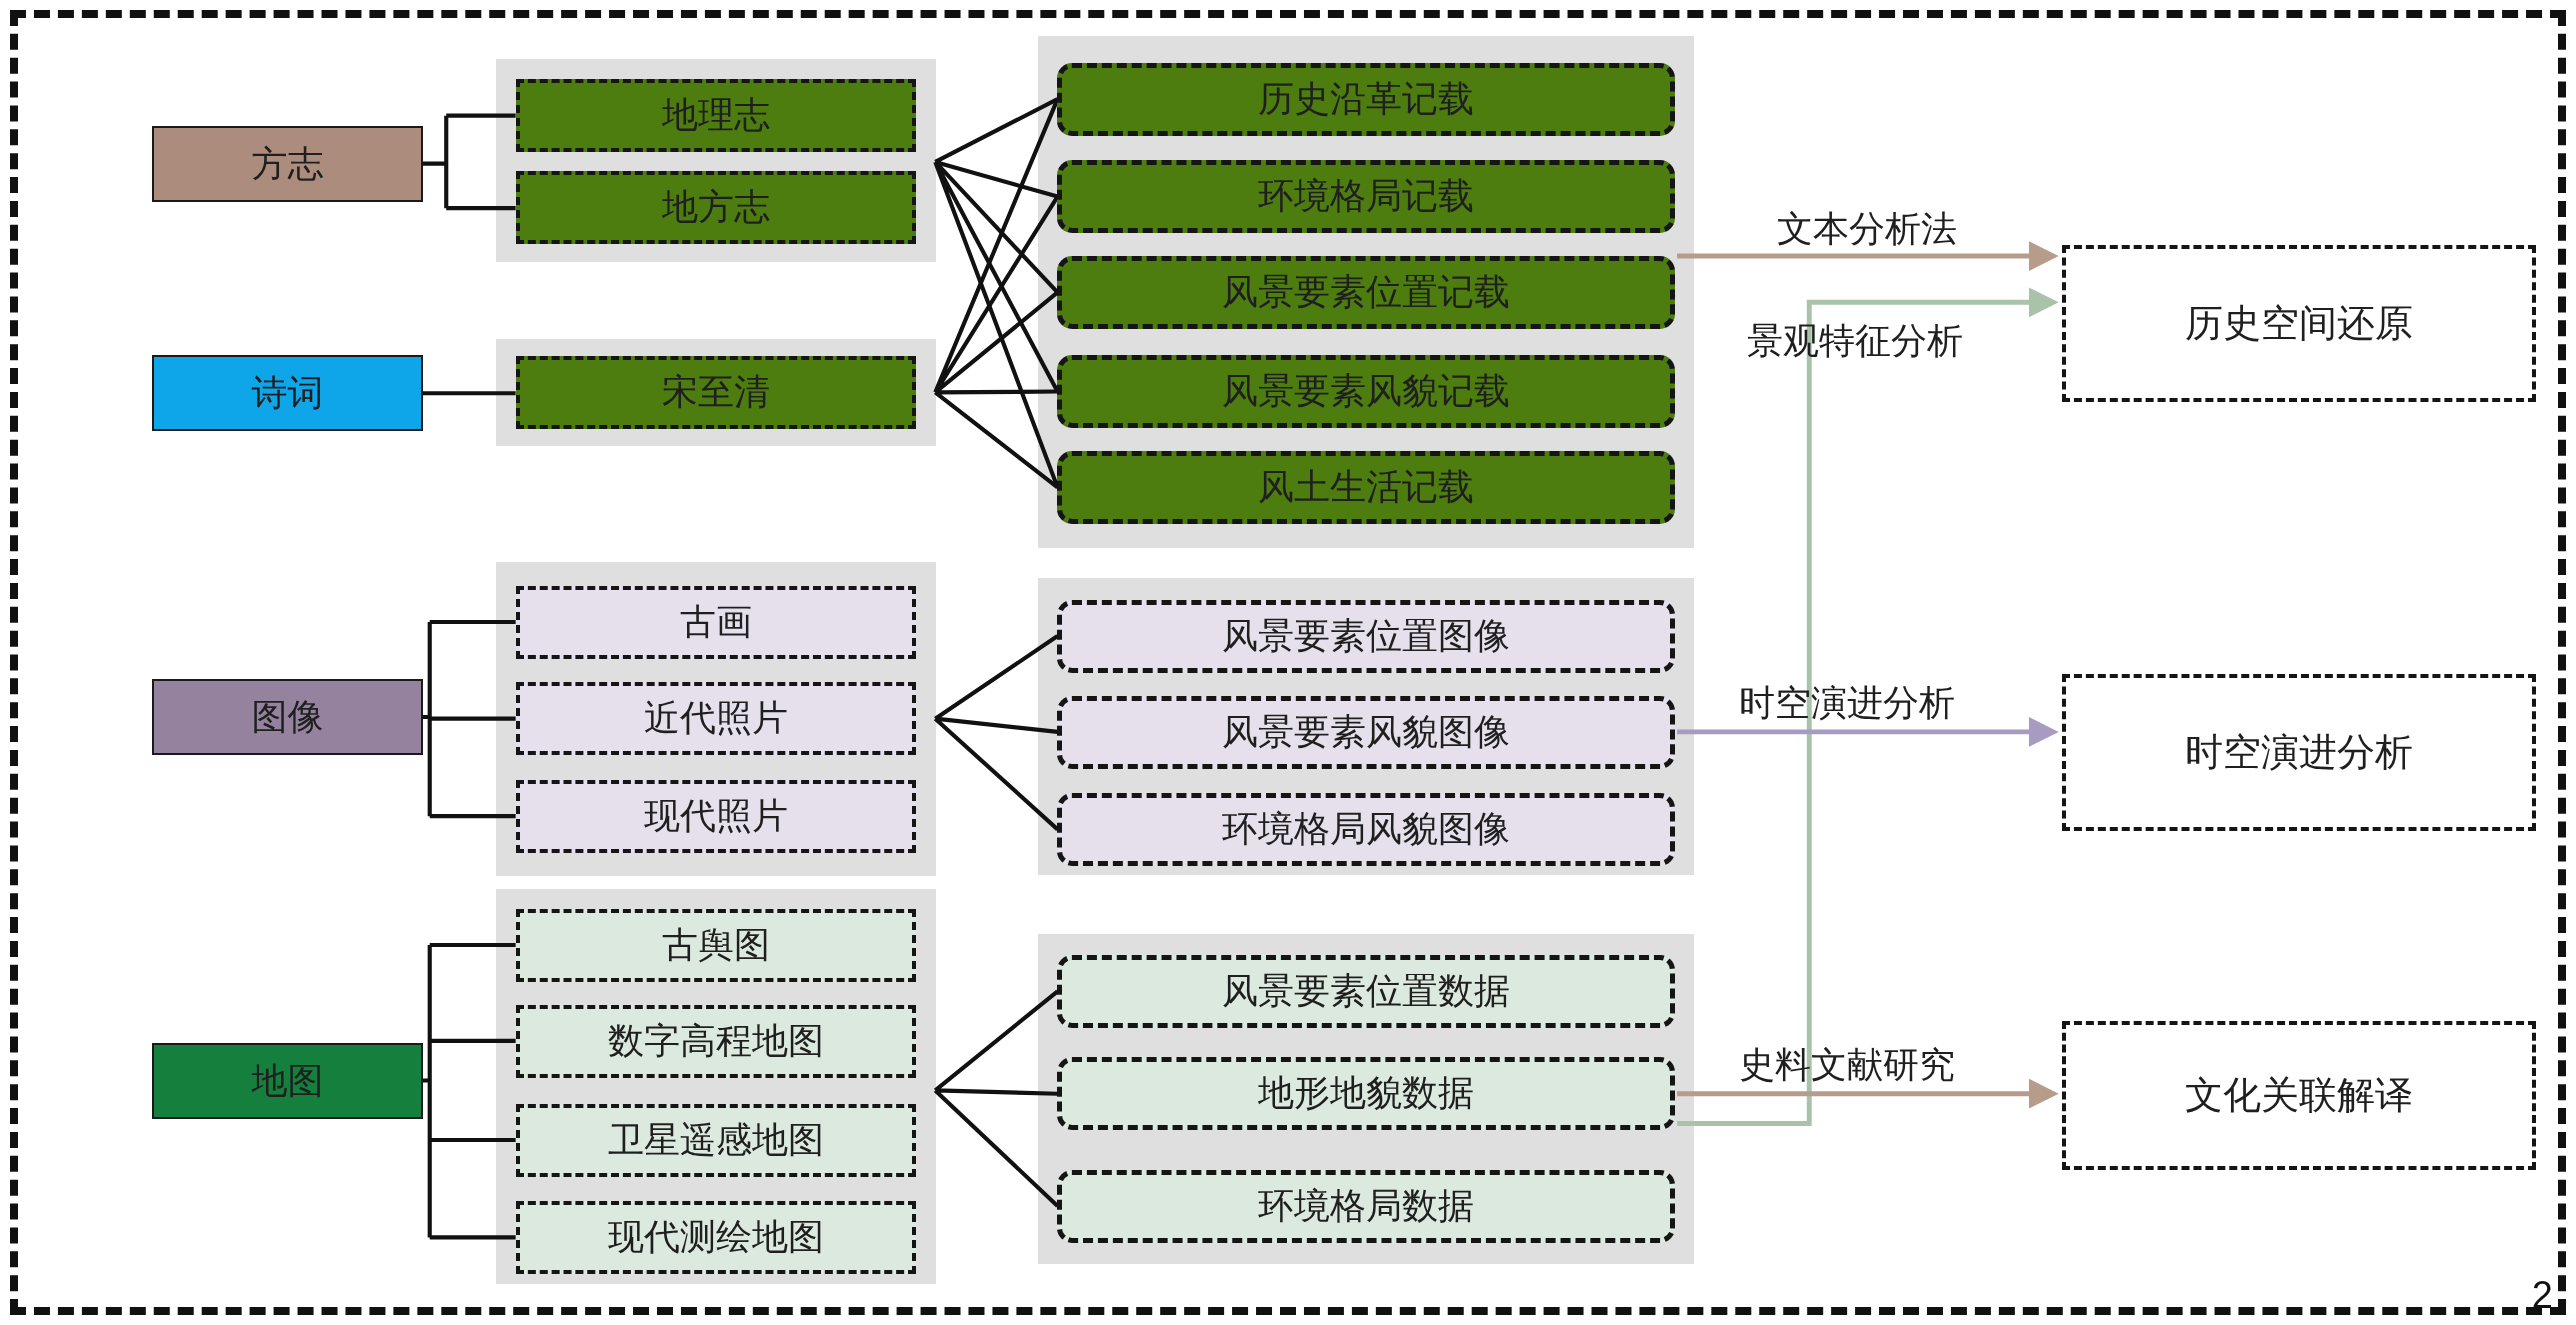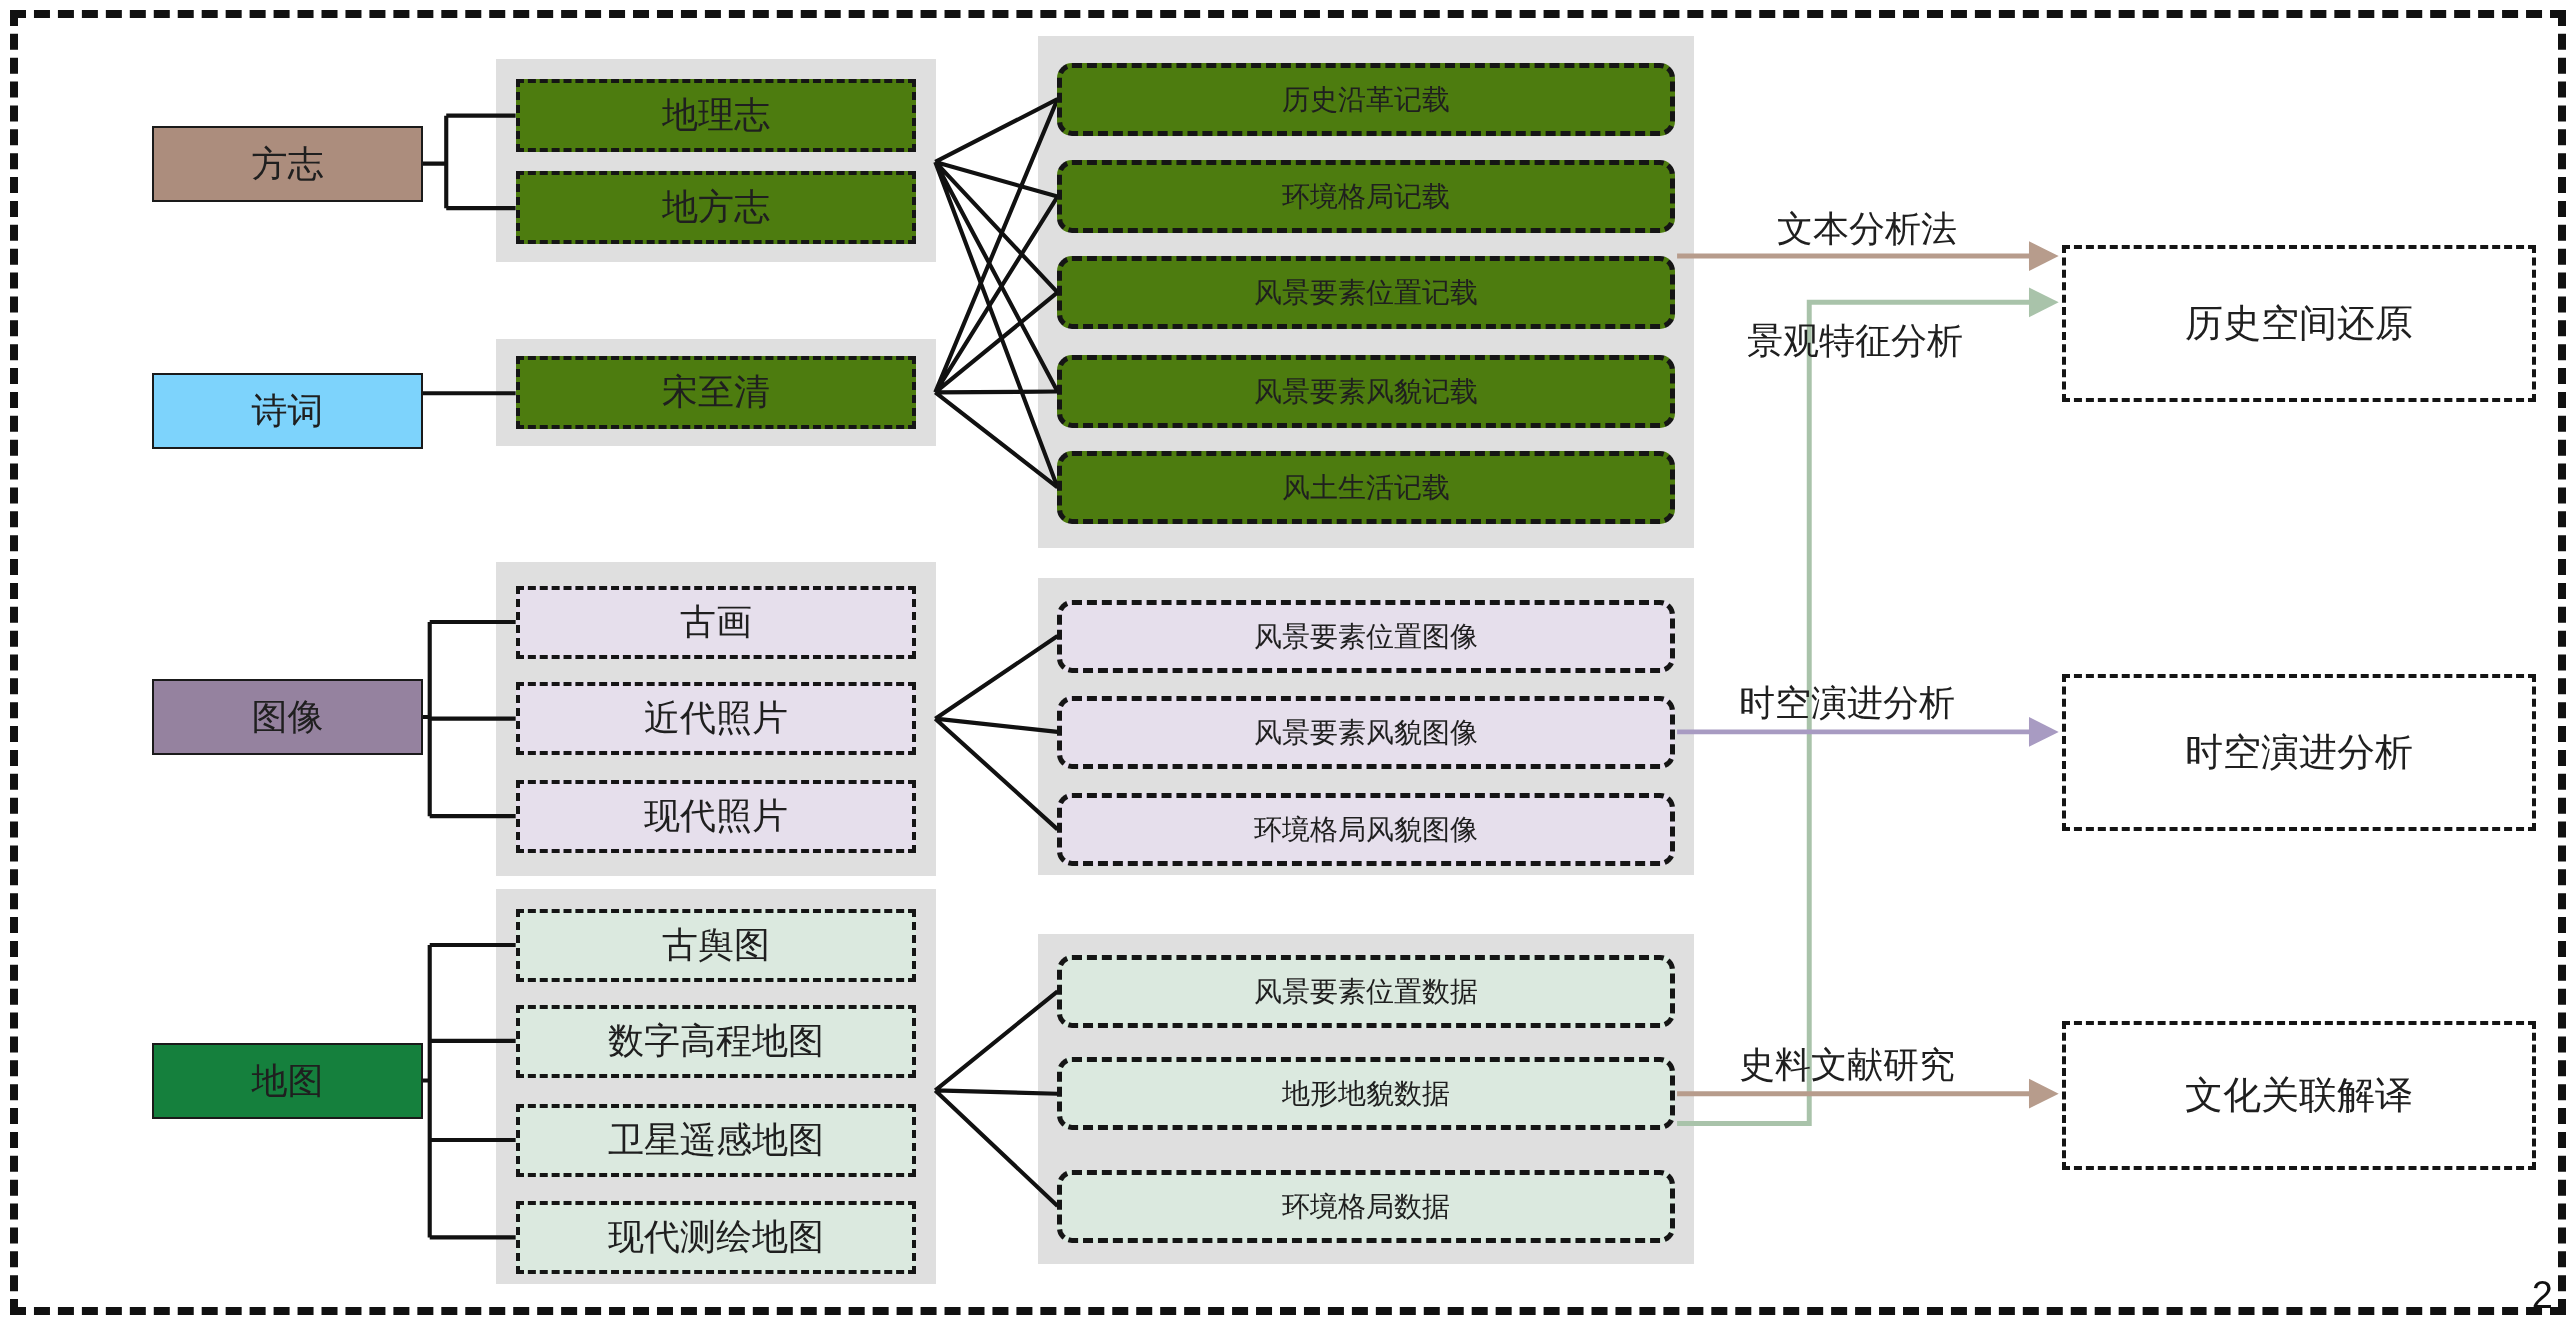--- a/index.html
+++ b/index.html
@@ -15,21 +15,21 @@
   }
   .sub-box {
     position:absolute; left:516px; width:400px; height:73px;
     border:4.1px dashed #151515; display:flex; align-items:center; justify-content:center;
     font-size:36px; z-index:3;
   }
   .ext-box {
     position:absolute; left:1057px; width:618px; height:73px;
     border:5px dashed #151515; border-radius:15px;
     display:flex; align-items:center; justify-content:center;
-    font-size:28px; z-index:3;
+    font-size:36px; z-index:3;
   }
   .outcome {
     position:absolute; left:2062px; width:474px; height:157px;
     border:4.1px dashed #151515; background:#ffffff;
     display:flex; align-items:center; justify-content:center;
     font-size:38px; z-index:3;
   }
   .fill-cream  { background:#4d7c0f; }
   .fill-purple { background:#e6dfec; }
   .fill-green  { background:#dbe9df; }
@@ -59,21 +59,21 @@
     <polygon points="2456,292 2456,328 2492,310" style="fill: rgb(183, 156, 140);"></polygon>
     <path d="M2030 1360 H2190 V366 H2458" fill="none" stroke-width="6" style="stroke: rgb(169, 195, 170);"></path>
     <polygon points="2456,348 2456,384 2492,366" style="fill: rgb(169, 195, 170);"></polygon>
     <line x1="2030" y1="886" x2="2458" y2="886" stroke-width="6" style="stroke: rgb(168, 155, 194);"></line>
     <polygon points="2456,868 2456,904 2492,886" style="fill: rgb(168, 155, 194);"></polygon>
     <line x1="2030" y1="1324" x2="2458" y2="1324" stroke-width="6" style="stroke: rgb(183, 156, 140);"></line>
     <polygon points="2456,1306 2456,1342 2492,1324" style="fill: rgb(183, 156, 140);"></polygon>
   </svg>
 
   <div class="src-box" style="top: 126px; background-color: rgb(172, 141, 125);">方志</div>
-  <div class="src-box" style="top: 373px; background-color: #7dd3fc;">诗词</div>
+  <div class="src-box" style="top: 355px; background-color: #0ea5e9;">诗词</div>
   <div class="src-box" style="top: 679px; background-color: rgb(149, 130, 159);">图像</div>
   <div class="src-box" style="top: 1043px; background-color: #15803d;">地图</div>
 
   <div class="group" style="left:496px;top:59px;width:440px;height:203px"></div>
   <div class="group" style="left:496px;top:339px;width:440px;height:107px"></div>
   <div class="group" style="left:496px;top:562px;width:440px;height:314px"></div>
   <div class="group" style="left:496px;top:889px;width:440px;height:395px"></div>
 
   <div class="sub-box fill-cream" style="top:79px">地理志</div>
   <div class="sub-box fill-cream" style="top:171px">地方志</div>

